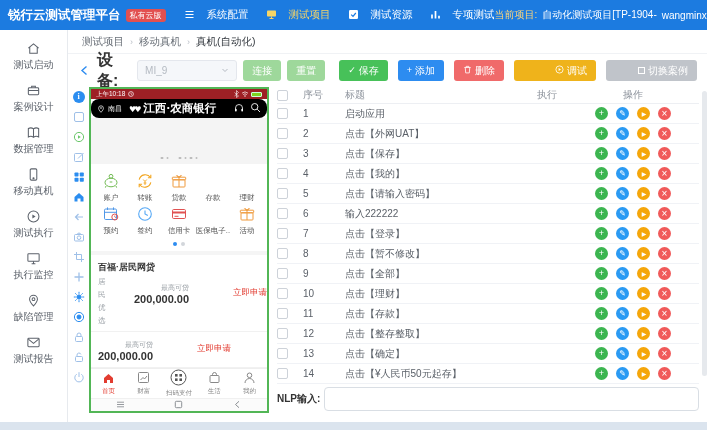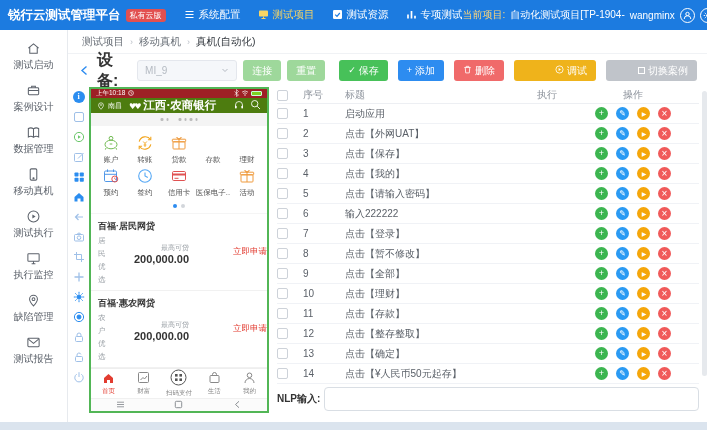--- a/index.html
+++ b/index.html
@@ -5,21 +5,21 @@
   * { box-sizing: border-box; margin: 0; padding: 0; }
   html,body { width:707px; height:430px; }
   body { font-family:"Liberation Sans","DejaVu Sans",sans-serif; font-size:11px; background:#fff; overflow:hidden; color:#333; }
   .app { width:707px; height:430px; display:flex; flex-direction:column; position:relative; background:#fff; }
 
   
   .topbar { height:30px; background:#1c7be0; display:flex; align-items:center; padding:0 8px; color:#fff; flex:0 0 30px; }
   .brand { font-size:12.5px; font-weight:bold; white-space:nowrap; }
   .badge { background:#e25050; color:#fff; font-size:8px; border-radius:3px; padding:1px 4px; margin-left:5px; white-space:nowrap; }
   .topnav { display:flex; margin-left:18px; gap:17px; }
-  .topnav .titem { display:flex; align-items:center; gap:4px; font-size:10.5px; color:#fff; cursor:pointer; white-space:nowrap; }
+  .topnav .titem { display:flex; align-items:center; gap:12px; font-size:10.5px; color:#fff; cursor:pointer; white-space:nowrap; }
   .topnav .titem.active { color:#f7d565; }
   .top-right { margin-left:auto; display:flex; align-items:center; gap:5px; font-size:10px; white-space:nowrap; }
   .proj-label { color:#ffd77a; }
   .circle-ic { width:15px; height:15px; border-radius:50%; border:1px solid #fff; display:flex; align-items:center; justify-content:center; }
 
   
   .bodyrow { flex:1; display:flex; min-height:0; }
   .sidebar { width:68px; flex:0 0 68px; border-right:1px solid #e7eaee; display:flex; flex-direction:column; align-items:center; padding-top:5px; background:#fff; }
   .side-item { width:100%; height:42px; display:flex; flex-direction:column; align-items:center; justify-content:center; gap:2px; color:#5c626b; font-size:10px; cursor:pointer; }
   .side-item svg { display:block; }
@@ -50,21 +50,21 @@
   .strip .sic { width:13px; height:13px; margin-bottom:7px; display:flex; align-items:center; justify-content:center; cursor:pointer; color:#9fc0e8; }
   .strip .sic.fill { color:#2b8df0; }
   .strip .sic.grn { color:#6bc76b; }
   .info-dot { width:12px; height:12px; border-radius:50%; background:#2b8df0; color:#fff; font-size:8px; font-weight:bold; display:flex; align-items:center; justify-content:center; font-family:"Liberation Serif","DejaVu Serif",serif; }
 
   
   .phone { width:180px; flex:0 0 180px; height:326px; border:2px solid #52b656; display:flex; flex-direction:column; background:#fff; overflow:hidden; }
   .p-status { height:13px; background:#9e2025; color:#fff; font-size:6.5px; display:flex; align-items:center; padding:0 5px; gap:3px; }
   .p-status .right { margin-left:auto; display:flex; align-items:center; gap:2px; }
   .batt { width:11px; height:5px; border:1px solid #cfd; border-radius:1px; background:#7ed321; }
-  .p-appbar { height:24px; background:#4d7c0f; color:#fff; display:flex; align-items:center; padding:0 6px; gap:3px; }
+  .p-appbar { height:24px; background:#000000; color:#fff; display:flex; align-items:center; padding:0 6px; gap:3px;border-radius:8px; }
   .p-city { font-size:7px; }
   .p-bank { font-family:"DejaVu Serif","Liberation Serif",serif; font-weight:bold; font-size:11.5px; margin-left:4px; white-space:nowrap; }
   .hearts { font-size:8px; letter-spacing:-2px; }
   .p-appbar .sp { margin-left:auto; display:flex; gap:6px; align-items:center; }
   .p-banner { height:58px; background:#f4f4f4; position:relative; }
   .bdots { position:absolute; bottom:5px; left:50%; transform:translateX(-50%); display:flex; gap:3px; }
   .bdots i { width:2.5px; height:2.5px; border-radius:50%; background:#bbb; }
   .bdots i.gap { background:transparent; width:4px; }
   .p-grid { display:grid; grid-template-columns:repeat(5,1fr); padding:7px 3px 2px; row-gap:1px; }
   .gcell { display:flex; flex-direction:column; align-items:center; gap:3px; cursor:pointer; }
@@ -519,21 +519,20 @@
               <i class="on"></i>
               <i class="off"></i>
             </div>
           <div class="p-sep"></div>
           <div class="loan">
             <span class="lt"><span class="t1">百福·居民网贷</span><br><span class="t2">居民优选</span></span>
             <span class="lm"><span class="c1">最高可贷</span><br><span class="c2">200,000.00</span></span>
             <span class="ap">立即申请</span>
           </div>
           <div class="loan">
-            <span class="lt"><span class="t1">百福·惠农网贷</span><br><span class="t2">农户优选</span></span>
             <span class="lm"><span class="c1">最高可贷</span><br><span class="c2">200,000.00</span></span>
             <span class="ap">立即申请</span>
           </div>
           <div class="p-tabbar">
             <span class="tcell act">
                 <span><svg width="13" height="13" viewBox="0 0 13 13">
                     <path d="M2 7L6.5 3 11 7v5H8V9H5v3H2z" fill="#e23c30"></path>
                   </svg></span>
                 <span class="tlb">首页</span>
               </span>

